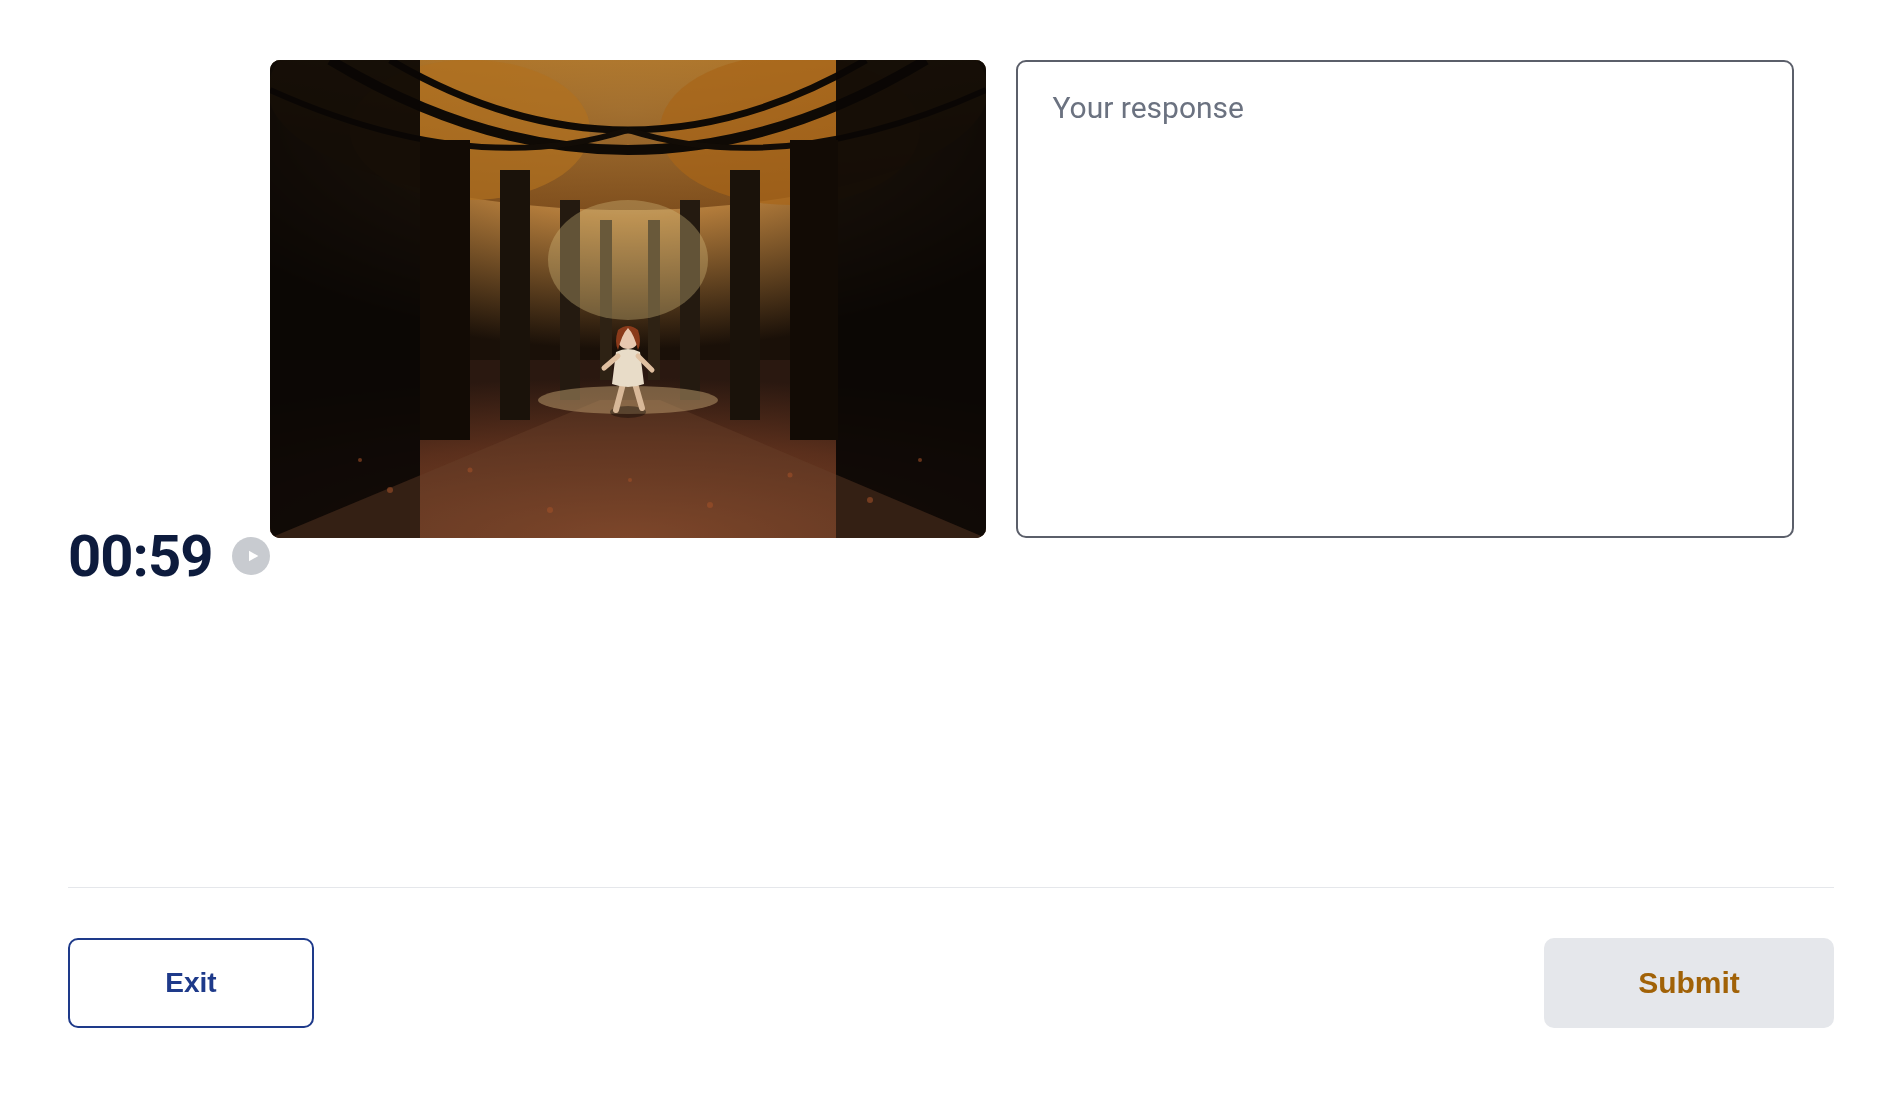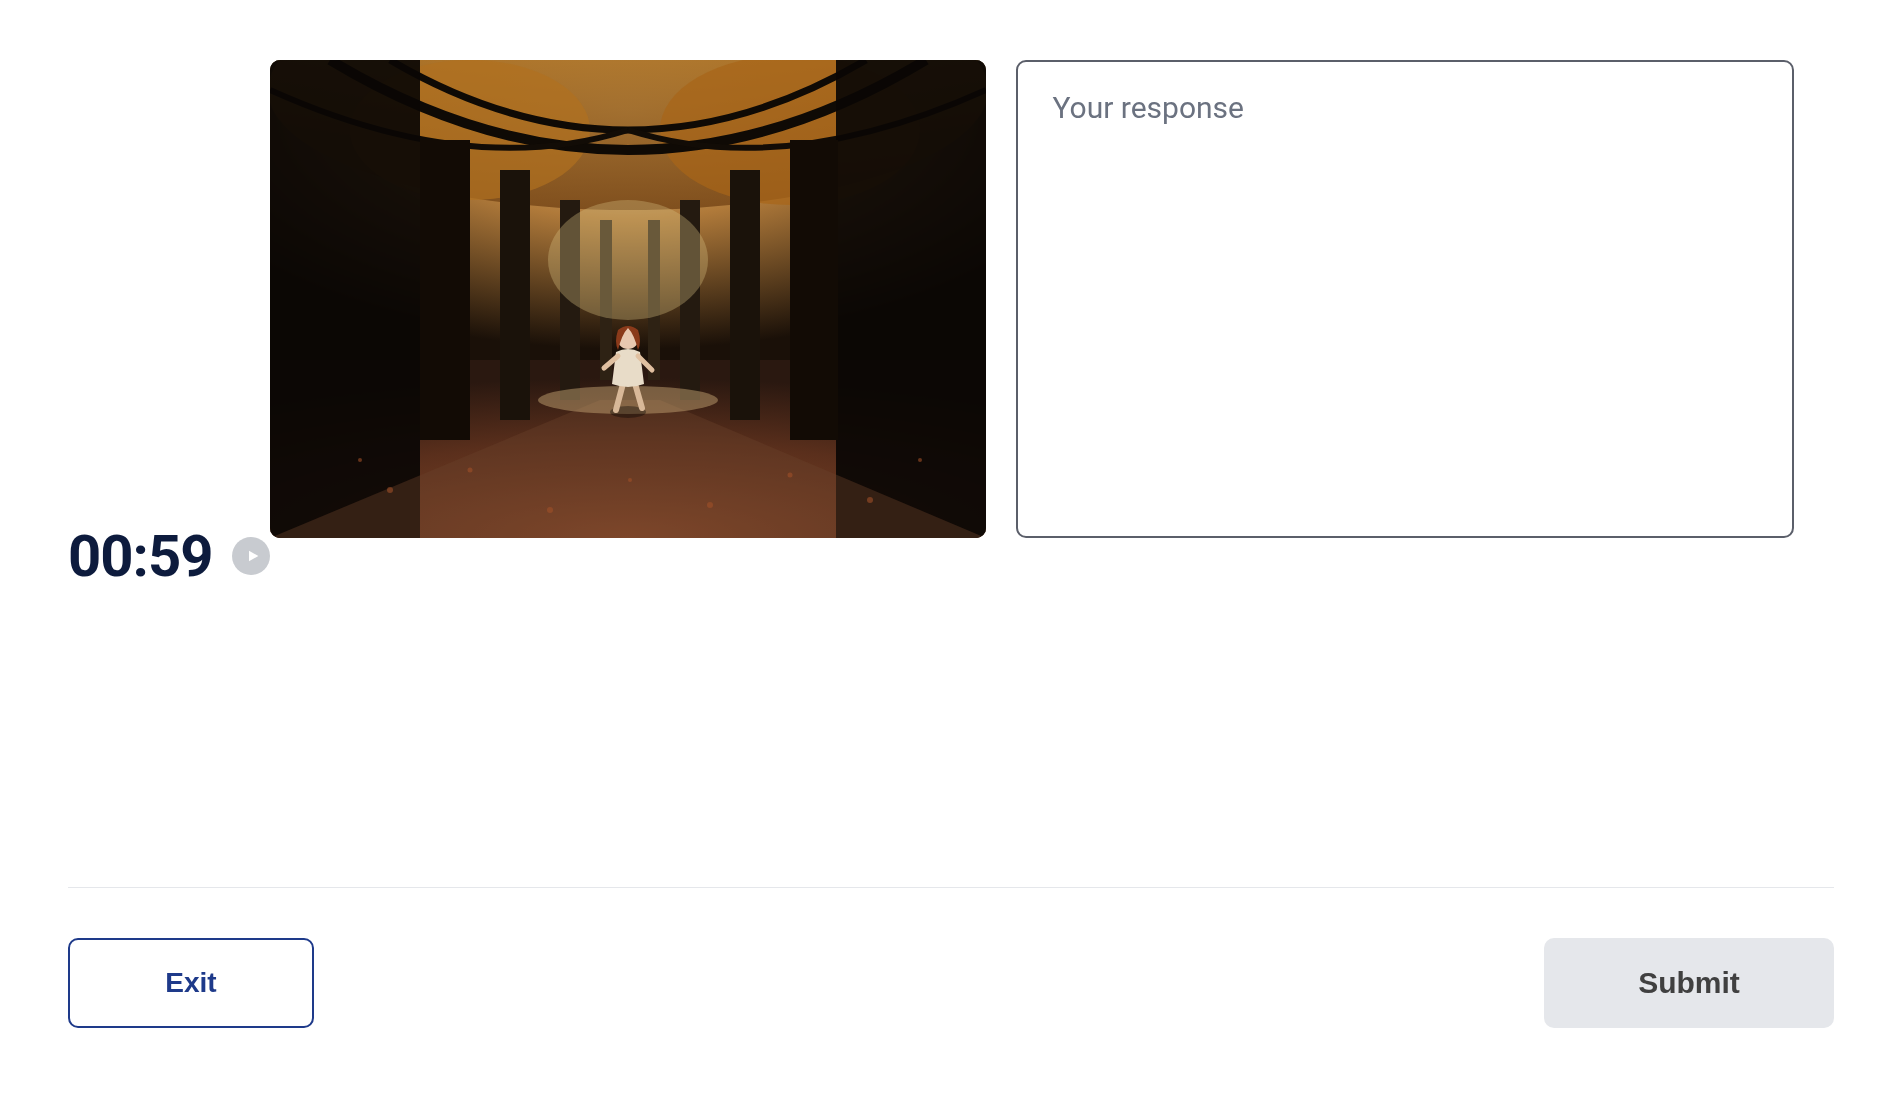--- a/index.html
+++ b/index.html
@@ -161,21 +161,21 @@
       stroke: #1f2937;
       stroke-width: 2.5;
       fill: none;
     }
     .submit-btn {
       width: 290px;
       height: 90px;
       border: none;
       border-radius: 10px;
       background: #e5e7eb;
-      color: #404040;
+      color: #a16207;
       font-size: 30px;
       font-weight: 700;
       cursor: not-allowed;
       display: flex;
       align-items: center;
       justify-content: center;
     }
   </style>
 </head>
 <body>

